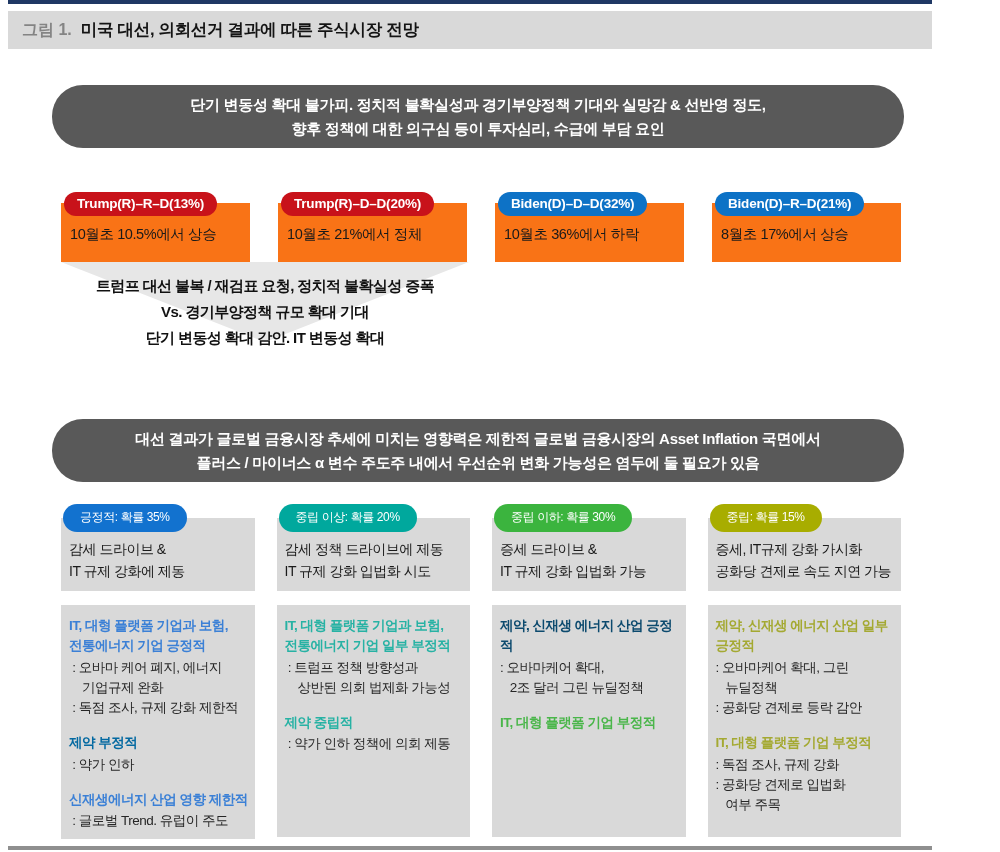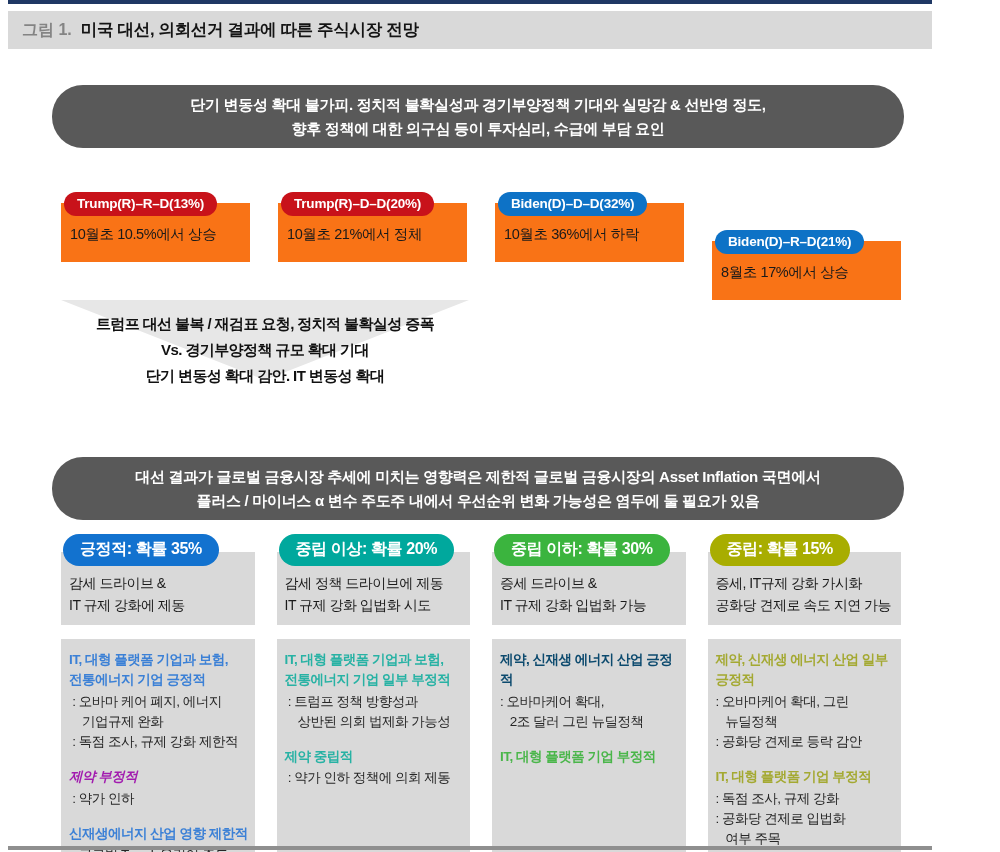--- a/index.html
+++ b/index.html
@@ -59,22 +59,22 @@
     white-space:pre-line; letter-spacing:-0.6px;
   }
 
   .outcome-grid {
     margin:14px 39px 0 45px; display:grid; grid-template-columns:repeat(4,1fr);
     column-gap:22px;
   }
   .outcome { position:relative; }
   .outcome .pill {
     position:relative; z-index:2; display:inline-block; margin-left:2px;
-    padding:5px 17px 6px 17px; border-radius:16px; color:#fff; font-weight:bold;
-    font-size:16px; letter-spacing:-0.4px;
+    padding:5px 17px 6px 17px; border-radius:16px; color:#fff; font-weight:normal;
+    font-size:12px; letter-spacing:-0.4px;margin-top:8px;
   }
   .outcome .summary {
     margin-top:-14px; background:#d9d9d9; height:73px;
     padding:21px 6px 0 8px; font-size:14px; line-height:1.55; color:#1a1a1a;
     white-space:pre-line; letter-spacing:-0.5px;
   }
   .outcome .detail {
     margin-top:14px; background:#d9d9d9; min-height:232px;
     padding:11px 6px 8px 8px; font-size:13.5px; line-height:1.5; color:#262626;
   }
@@ -105,21 +105,21 @@
   </div>
         <div class="scenario">
     <div class="pill" style="background: rgb(200, 18, 26);"><span>Trump(R)–D–D(20%)</span></div>
     <div class="box"><span>10월초 21%에서 정체</span></div>
   </div>
         <div class="scenario">
     <div class="pill" style="background: rgb(13, 114, 198);"><span>Biden(D)–D–D(32%)</span></div>
     <div class="box"><span>10월초 36%에서 하락</span></div>
   </div>
         <div class="scenario">
-    <div class="pill" style="background: rgb(13, 114, 198); margin-top: 38px;"><span>Biden(D)–R–D(21%)</span></div>
+    <div class="pill" style="background: rgb(13, 114, 198);"><span>Biden(D)–R–D(21%)</span></div>
     <div class="box"><span>8월초 17%에서 상승</span></div>
   </div>
       </div>
 
     <div class="funnel-row" id="funnel-row">
         <div class="funnel">
     <div class="tri"></div>
     <div class="lines">트럼프 대선 불복 / 재검표 요청, 정치적 불확실성 증폭
 Vs. 경기부양정책 규모 확대 기대
 단기 변동성 확대 감안. IT 변동성 확대</div>
@@ -136,21 +136,21 @@
 IT 규제 강화에 제동</div>
     <div class="detail">
             <div class="section">
     <div class="heading" style="color: rgb(59, 128, 214);">IT, 대형 플랫폼 기업과 보험,
 전통에너지 기업 긍정적</div>
   <div class="item"> : 오바마 케어 폐지, 에너지
     기업규제 완화</div>
               <div class="item"> : 독점 조사, 규제 강화 제한적</div>
             </div>
             <div class="section">
-    <div class="heading" style="color: #a21caf; font-style: italic;">제약 부정적</div>
+    <div class="heading" style="color: #0369a1;">제약 부정적</div>
   <div class="item"> : 약가 인하</div>
             </div>
             <div class="section">
     <div class="heading" style="color: rgb(59, 128, 214);">신재생에너지 산업 영향 제한적</div>
   <div class="item"> : 글로벌 Trend. 유럽이 주도</div>
             </div>
           </div>
   </div>
         <div class="outcome">
     <div class="pill" style="background: rgb(0, 168, 157);"><span>중립 이상: 확률 20%</span></div>

